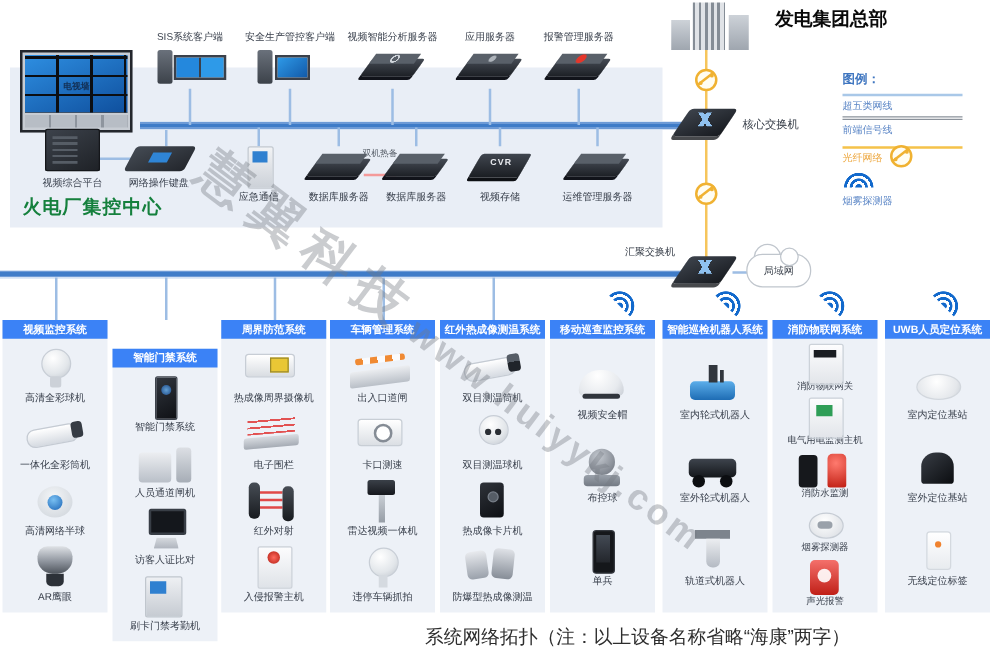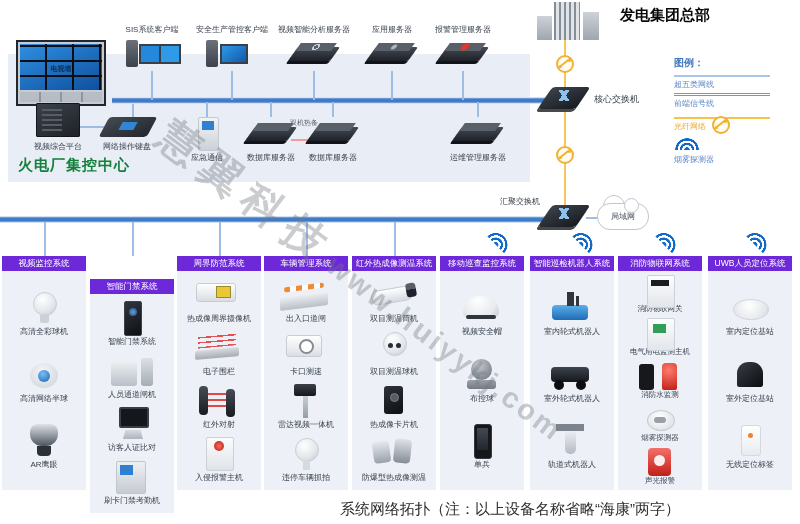--- a/index.html
+++ b/index.html
@@ -76,21 +76,21 @@
   .tdev{position:absolute;top:24px;width:90px;height:76px;display:flex;flex-direction:column;align-items:center;z-index:3}
   .bdev{position:absolute;top:102px;width:90px;height:66px;display:flex;flex-direction:column;align-items:center;z-index:3}
   .dlabel{font-size:8px;color:#3a414d;white-space:nowrap}
   .tdev .ic{margin-top:2px}
   .drop{width:2px;flex:1;background:#9dbde4}
   .bdev .drop{flex:none;height:15px}
   .bdev .dlabel{margin-top:1px}
 
   
   .col{position:absolute;top:256px;width:84px;height:234px;background:#edf1f7;z-index:2}
-  .col-h{height:15px;background:#6d28d9;color:#fff;font-size:8.5px;font-weight:normal;display:flex;align-items:center;justify-content:center;white-space:nowrap}
+  .col-h{height:15px;background:#3b82f6;color:#fff;font-size:8.5px;font-weight:bold;display:flex;align-items:center;justify-content:center;white-space:nowrap}
   .col-b{position:absolute;left:0;right:0;top:15px;bottom:0;display:flex;flex-direction:column;justify-content:space-evenly;align-items:center}
   .citem{display:flex;flex-direction:column;align-items:center}
   .clabel{font-size:8px;color:#3a414d;white-space:nowrap;margin-top:1px}
   .dense .ic{height:28px}
   .dense .clabel{font-size:7.5px}
 
   
   .ic{position:relative;width:58px;height:34px;flex:none}
   .ic::before,.ic::after{content:"";position:absolute}
   .badge{position:absolute;left:2px;right:0;top:10px;text-align:center;color:#e8eaee;font-size:7px;font-weight:bold;letter-spacing:1px}
@@ -293,38 +293,49 @@
     <div class="bdev" style="left: 226px;">
       <div class="drop"></div>
       <div class="ic ic-database-server"></div>
       <div class="dlabel">数据库服务器</div>
     </div>
     <div class="bdev" style="left: 288px;">
       <div class="drop"></div>
       <div class="ic ic-database-server"></div>
       <div class="dlabel">数据库服务器</div>
     </div>
+    <div class="bdev" style="left: 355px;">
+      <div class="drop"></div>
+      <div class="ic ic-cvr-storage">
+        <span class="badge">CVR</span>
+      </div>
+      <div class="dlabel">视频存储</div>
+    </div>
     <div class="bdev" style="left: 433px;">
       <div class="drop"></div>
       <div class="ic ic-ops-server"></div>
       <div class="dlabel">运维管理服务器</div>
     </div>
     <div class="vline" style="left: 44px; top: 222px; height: 34px;"></div>
     <div class="vline" style="left: 132px; top: 222px; height: 34px;"></div>
     <div class="vline" style="left: 219px; top: 222px; height: 34px;"></div>
     <div class="vline" style="left: 306px; top: 222px; height: 34px;"></div>
     <div class="vline" style="left: 394px; top: 222px; height: 34px;"></div>
     <div class="col" style="left: 2px;">
       <div class="col-h">视频监控系统</div>
       <div class="col-b">
         <div class="citem">
           <div class="ic ic-dome-camera"></div>
           <div class="clabel">高清全彩球机</div>
         </div>
         <div class="citem">
+          <div class="ic ic-bullet-camera"></div>
+          <div class="clabel">一体化全彩筒机</div>
+        </div>
+        <div class="citem">
           <div class="ic ic-mini-dome-camera"></div>
           <div class="clabel">高清网络半球</div>
         </div>
         <div class="citem">
           <div class="ic ic-eagle-eye-camera"></div>
           <div class="clabel">AR鹰眼</div>
         </div>
       </div>
     </div>
     <div class="col" style="left: 90px; margin-top: 23px;">

